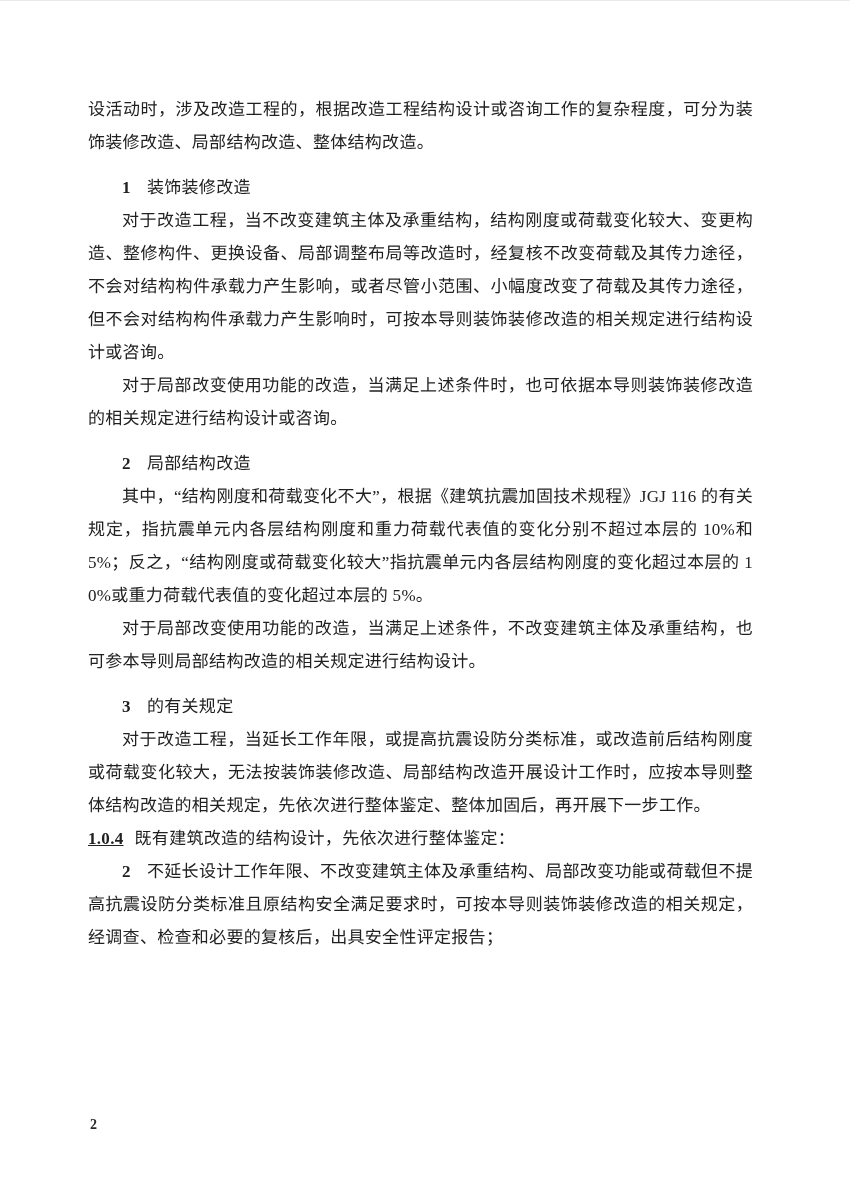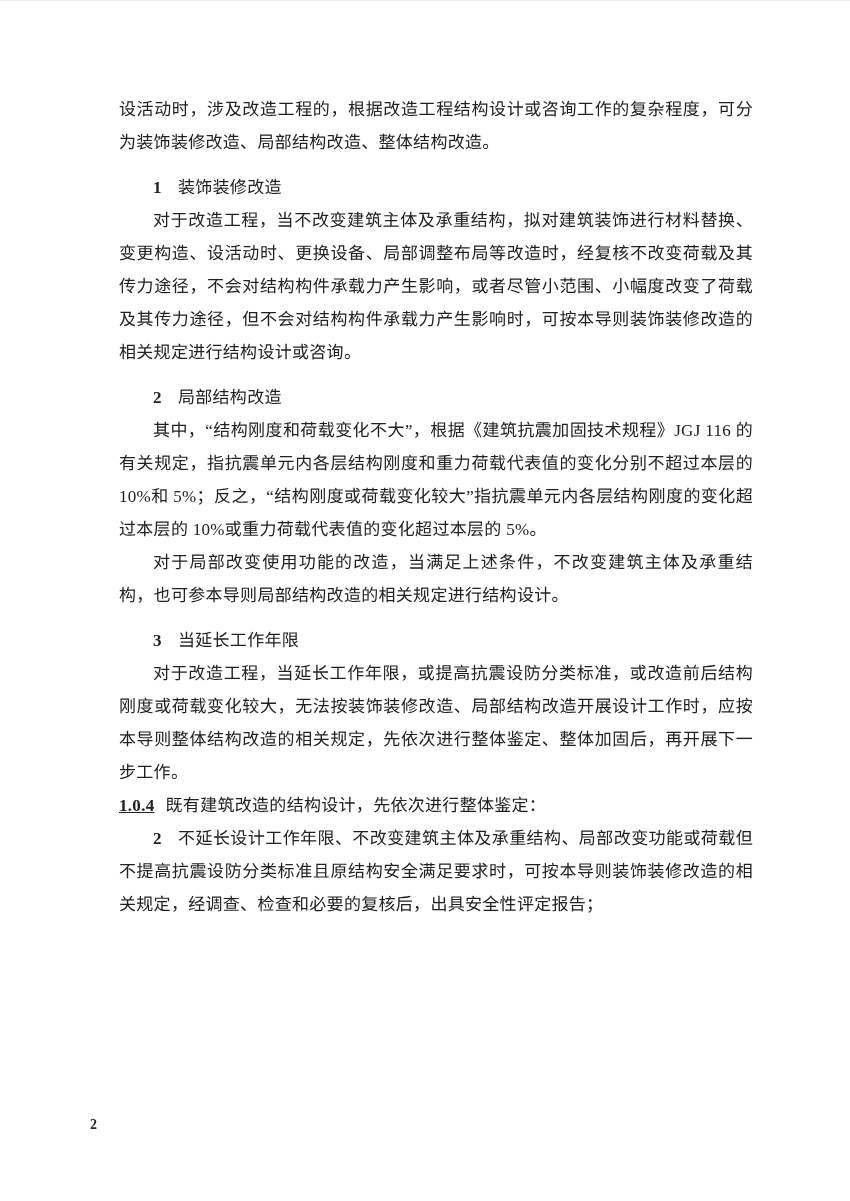--- a/index.html
+++ b/index.html
@@ -16,21 +16,21 @@
     font-family: "Liberation Serif", "DejaVu Serif", serif;
     color: #212121;
   }
   .doc-page {
     position: absolute;
     left: 0;
     top: 0;
     width: 840px;
     height: 1201px;
     box-sizing: border-box;
-    padding: 92px 87px 0 119px;
+    padding: 92px 87px 0 88px;
     background: #ffffff;
     border-radius: 9px;
   }
   .doc-content p.para {
     margin: 0;
     padding: 0;
     font-size: 17px;
     line-height: 33px;
     text-align: justify;
     text-justify: inter-ideograph;
@@ -63,23 +63,24 @@
     font-family: "Liberation Serif", "DejaVu Serif", serif;
   }
 </style>
 </head>
 <body>
 
 <main class="doc-page">
   <div class="doc-content" id="doc-content">
       <p class="para continuation"><span class="ptext">设活动时，涉及改造工程的，根据改造工程结构设计或咨询工作的复杂程度，可分为装饰装修改造、局部结构改造、整体结构改造。</span></p>
       <p class="para subheading"><span class="pnum">1</span><span class="ptext">装饰装修改造</span></p>
-      <p class="para body"><span class="ptext">对于改造工程，当不改变建筑主体及承重结构，拟对建筑装饰进行材料替换、变更构造、设活动时、更换设备、局部调整布局等改造时，经复核不改变荷载及其传力途径，不会对结构构件承载力产生影响，或者尽管小范围、小幅度改变了荷载及其传力途径，但不会对结构构件承载力产生影响时，可按本导则装饰装修改造的相关规定进行结构设计或咨询。</span></p>
+      <p class="para body"><span class="ptext">对于改造工程，当不改变建筑主体及承重结构，结构刚度或荷载变化较大、变更构造、整修构件、更换设备、局部调整布局等改造时，经复核不改变荷载及其传力途径，不会对结构构件承载力产生影响，或者尽管小范围、小幅度改变了荷载及其传力途径，但不会对结构构件承载力产生影响时，可按本导则装饰装修改造的相关规定进行结构设计或咨询。</span></p>
+      <p class="para body"><span class="ptext">对于局部改变使用功能的改造，当满足上述条件时，也可依据本导则装饰装修改造的相关规定进行结构设计或咨询。</span></p>
       <p class="para subheading"><span class="pnum">2</span><span class="ptext">局部结构改造</span></p>
       <p class="para body"><span class="ptext">其中，“结构刚度和荷载变化不大”，根据《建筑抗震加固技术规程》JGJ 116 的有关规定，指抗震单元内各层结构刚度和重力荷载代表值的变化分别不超过本层的 10%和 5%；反之，“结构刚度或荷载变化较大”指抗震单元内各层结构刚度的变化超过本层的 10%或重力荷载代表值的变化超过本层的 5%。</span></p>
       <p class="para body"><span class="ptext">对于局部改变使用功能的改造，当满足上述条件，不改变建筑主体及承重结构，也可参本导则局部结构改造的相关规定进行结构设计。</span></p>
-      <p class="para subheading"><span class="pnum">3</span><span class="ptext">当延长工作年限</span></p>
+      <p class="para subheading"><span class="pnum">3</span><span class="ptext">的有关规定</span></p>
       <p class="para body"><span class="ptext">对于改造工程，当延长工作年限，或提高抗震设防分类标准，或改造前后结构刚度或荷载变化较大，无法按装饰装修改造、局部结构改造开展设计工作时，应按本导则整体结构改造的相关规定，先依次进行整体鉴定、整体加固后，再开展下一步工作。</span></p>
       <p class="para clause"><span class="pnum">1.0.4</span><span class="ptext">既有建筑改造的结构设计，先依次进行整体鉴定：</span></p>
       <p class="para list-item"><span class="pnum">2</span><span class="ptext">不延长设计工作年限、不改变建筑主体及承重结构、局部改变功能或荷载但不提高抗震设防分类标准且原结构安全满足要求时，可按本导则装饰装修改造的相关规定，经调查、检查和必要的复核后，出具安全性评定报告；</span></p>
     </div>
   <div class="page-number">2</div>
 </main>
 
 </body></html>

